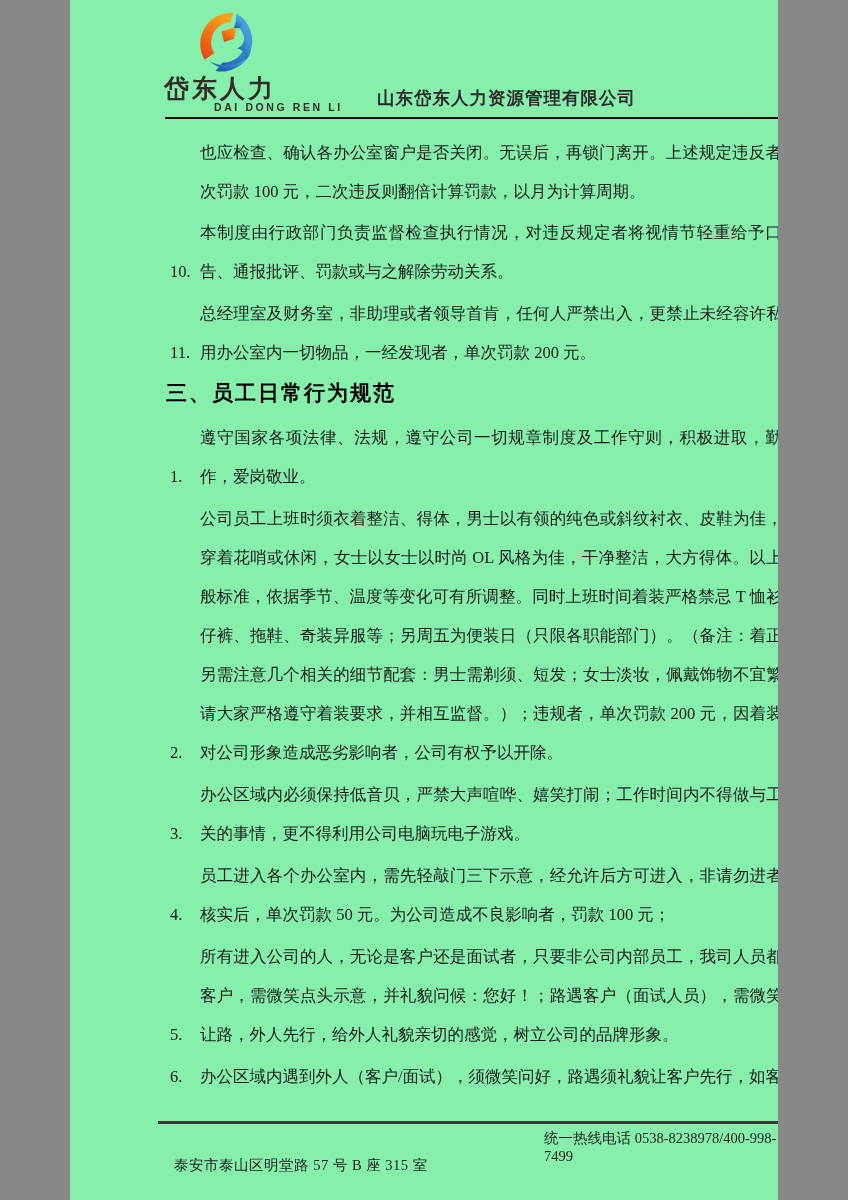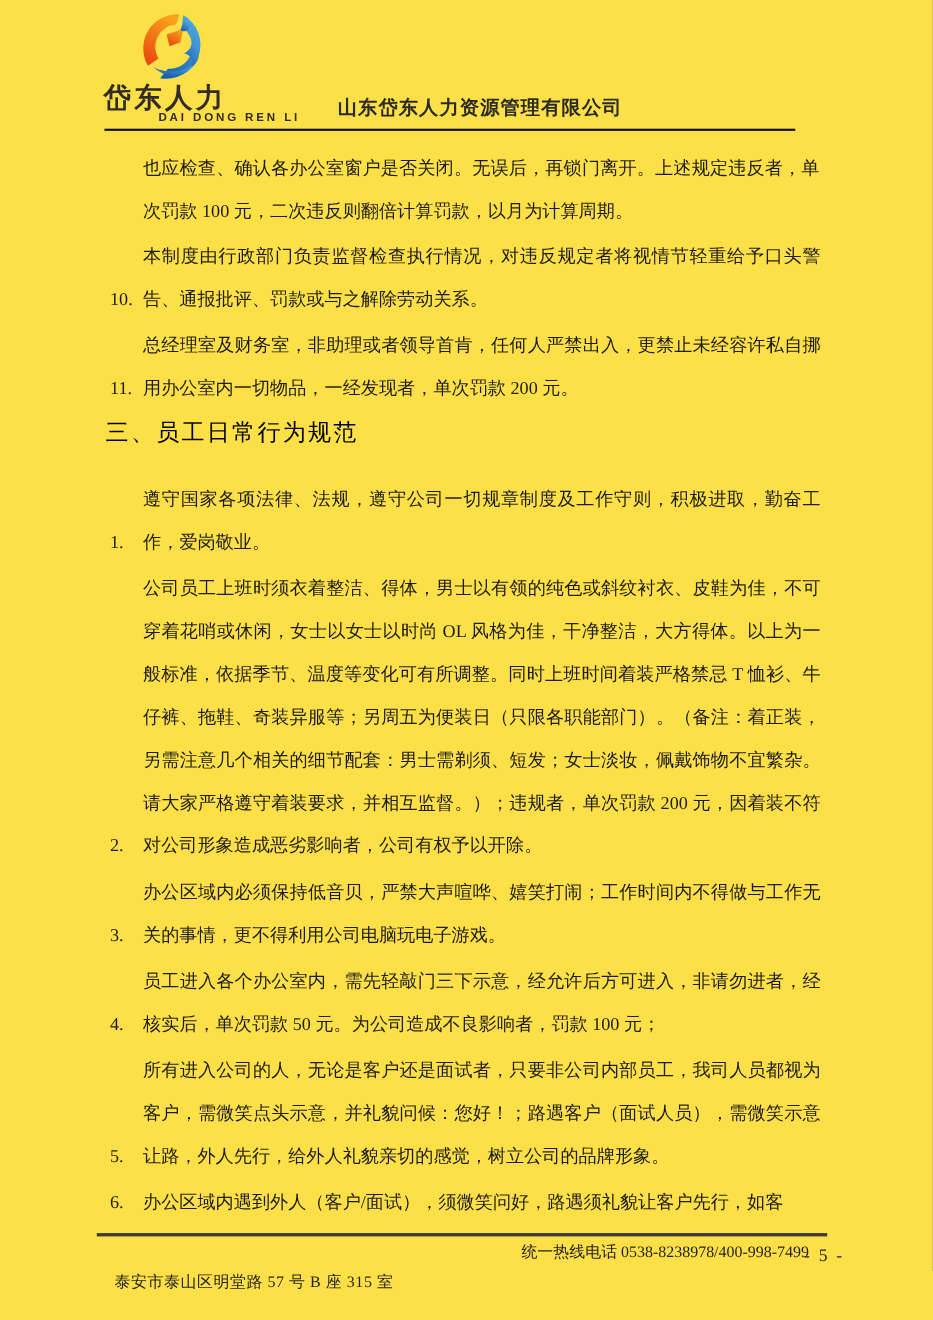--- a/index.html
+++ b/index.html
@@ -1,22 +1,22 @@
 <!DOCTYPE html>
 <html lang="zh"><head>
 <meta charset="utf-8">
 <style>
   * { margin: 0; padding: 0; box-sizing: border-box; }
   html, body { background: #888; }
   .page {
     position: relative;
-    width: 848px;
+    width: 708px;
     height: 1200px;
     margin: 0 auto;
-    background: #fde047;
+    background: #86efac;
     overflow: hidden;
     font-family: "Liberation Serif", "DejaVu Serif", serif;
     color: #1f1f1f;
   }
 
   
   .logo-mark { position: absolute; left: 120px; top: 11px; width: 84px; height: 66px; }
   .brand-cn {
     position: absolute; left: 94px; top: 72px;
     font-family: "Liberation Sans", "DejaVu Sans", sans-serif;
@@ -42,23 +42,23 @@
     font-size: 16.5px; line-height: 39px; color: #1c1c1c;
   }
   .cont-para {
     margin-left: 30px; width: 615px;
     text-align: justify; margin-bottom: 2px;
   }
   .item { display: flex; margin-bottom: 3px; align-items: flex-end; }
   .item .num { flex: 0 0 30px; }
   .item .txt { flex: 1; text-align: justify; }
   .section-heading {
-    font-size: 21px; font-weight: normal; letter-spacing: 2px;
+    font-size: 21px; font-weight: bold; letter-spacing: 2px;
     color: #000; line-height: 30px;
-    margin: 6px 0 26px -4px;
+    margin: 6px 0 10px -4px;
   }
 
   
   .footer-rule {
     position: absolute; left: 88px; top: 1121px;
     width: 664px; height: 2.5px; background: #3a3a3a;
   }
   .footer-address {
     position: absolute; left: 104px; top: 1156px;
     font-size: 14.5px; color: #222; letter-spacing: 0.5px;

